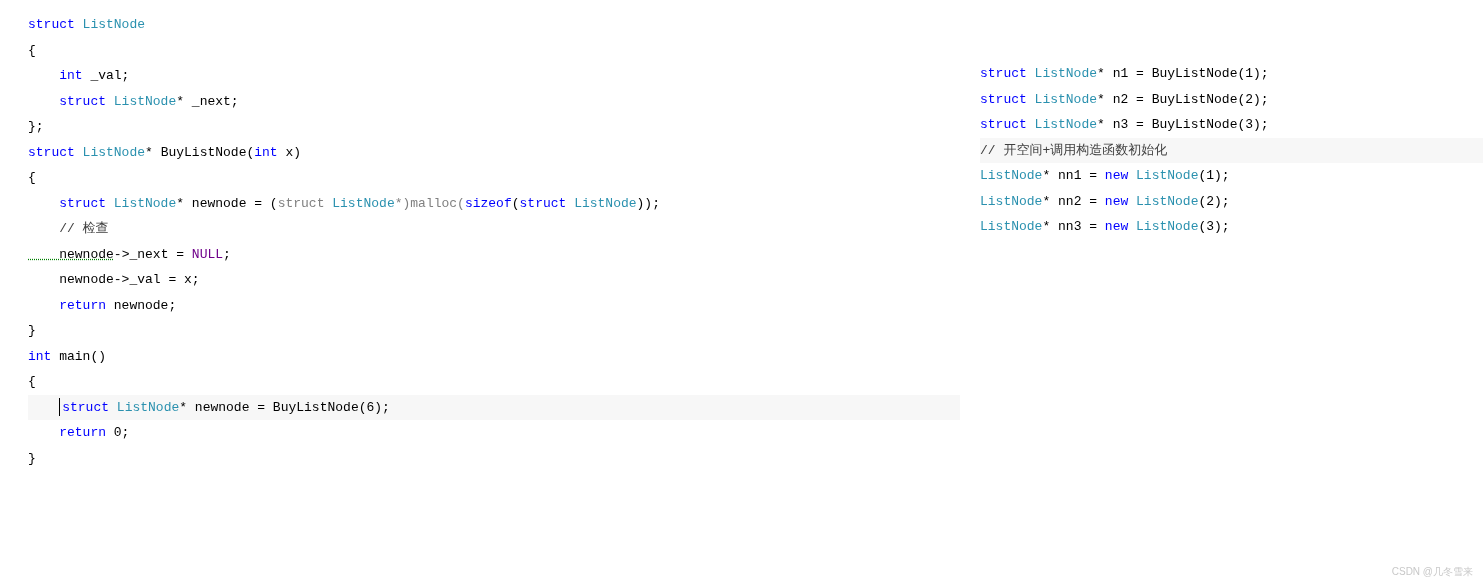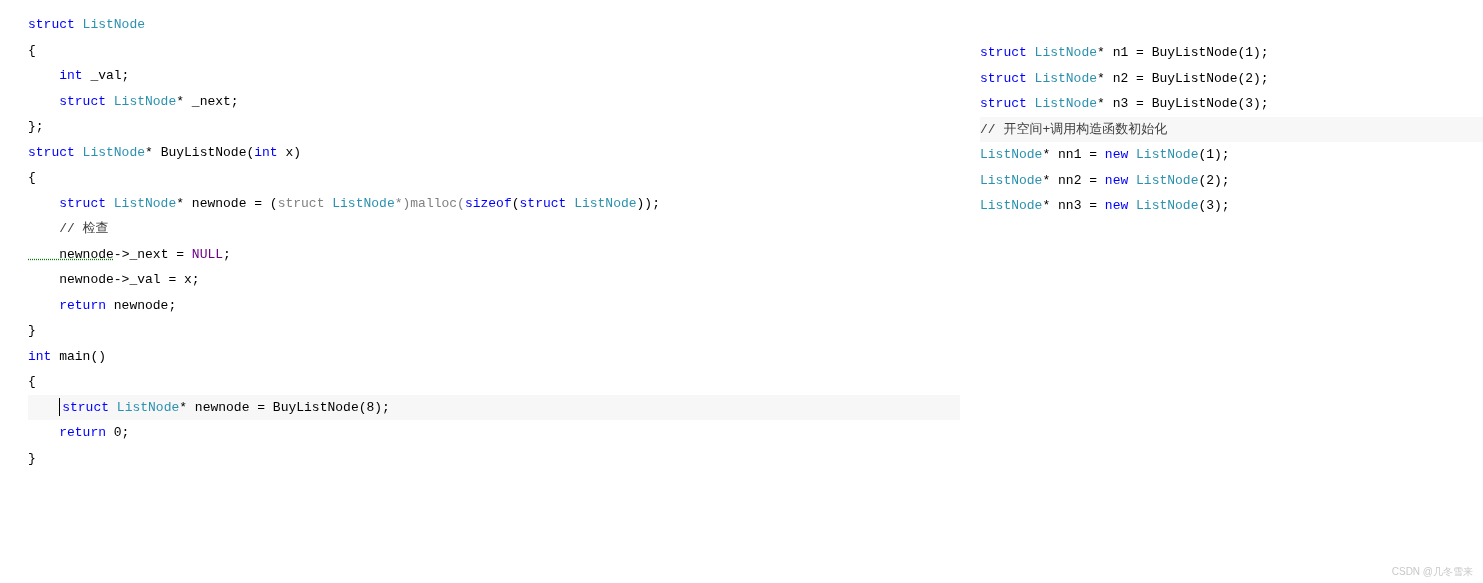--- a/index.html
+++ b/index.html
@@ -22,21 +22,21 @@
       height: 100%;
     }
     .left-pane {
       width: 960px;
       padding: 12px 0 12px 28px;
       background: #ffffff;
       position: relative;
     }
     .right-pane {
       flex: 1;
-      padding: 40px 0 12px 20px;
+      padding: 61px 0 12px 20px;
       background: #ffffff;
     }
     .code-line {
       line-height: 25.5px;
       white-space: pre;
       font-size: 13px;
     }
     .kw-struct { color: #0000ff; }
     .type-name { color: #2b91af; }
     .plain { color: #000000; }
@@ -89,21 +89,21 @@
     <div class="code-line"><span class="kw-struct">    struct</span><span class="type-name"> ListNode</span><span class="plain">* newnode = (</span><span class="kw-struct cast">struct</span><span class="type-name"> ListNode</span><span class="cast">*)malloc(</span><span class="kw-struct">sizeof</span><span class="plain">(</span><span class="kw-struct">struct</span><span class="type-name"> ListNode</span><span class="plain">));</span></div>
     <div class="code-line"><span class="comment">    // 检查</span></div>
     <div class="code-line"><span class="plain warn-underline">    newnode</span><span class="plain">-&gt;_next = </span><span class="macro">NULL</span><span class="plain">;</span></div>
     <div class="code-line"><span class="plain">    newnode-&gt;_val = x;</span></div>
     <div class="code-line"><span class="plain"></span></div>
     <div class="code-line"><span class="kw-return">    return</span><span class="plain"> newnode;</span></div>
     <div class="code-line"><span class="plain">}</span></div>
     <div class="code-line"><span class="plain"></span></div>
     <div class="code-line"><span class="kw-int">int</span><span class="plain"> main()</span></div>
     <div class="code-line"><span class="plain">{</span></div>
-    <div class="code-line current-line"><span class="plain">    </span><span class="cursor-mark"></span><span class="kw-struct">struct</span><span class="type-name"> ListNode</span><span class="plain">* newnode = BuyListNode(8);</span></div>
+    <div class="code-line current-line"><span class="plain">    </span><span class="cursor-mark"></span><span class="kw-struct">struct</span><span class="type-name"> ListNode</span><span class="plain">* newnode = BuyListNode(6);</span></div>
     <div class="code-line"><span class="plain"></span></div>
     <div class="code-line"><span class="kw-return">    return</span><span class="plain"> 0;</span></div>
     <div class="code-line"><span class="plain">}</span></div>
   </div>
 
   <div class="right-pane">
     <div class="code-line"><span class="kw-struct">struct</span><span class="type-name"> ListNode</span><span class="plain">* n1 = BuyListNode(1);</span></div>
     <div class="code-line"><span class="kw-struct">struct</span><span class="type-name"> ListNode</span><span class="plain">* n2 = BuyListNode(2);</span></div>
     <div class="code-line"><span class="kw-struct">struct</span><span class="type-name"> ListNode</span><span class="plain">* n3 = BuyListNode(3);</span></div>
     <div class="code-line"><span class="plain"></span></div>

